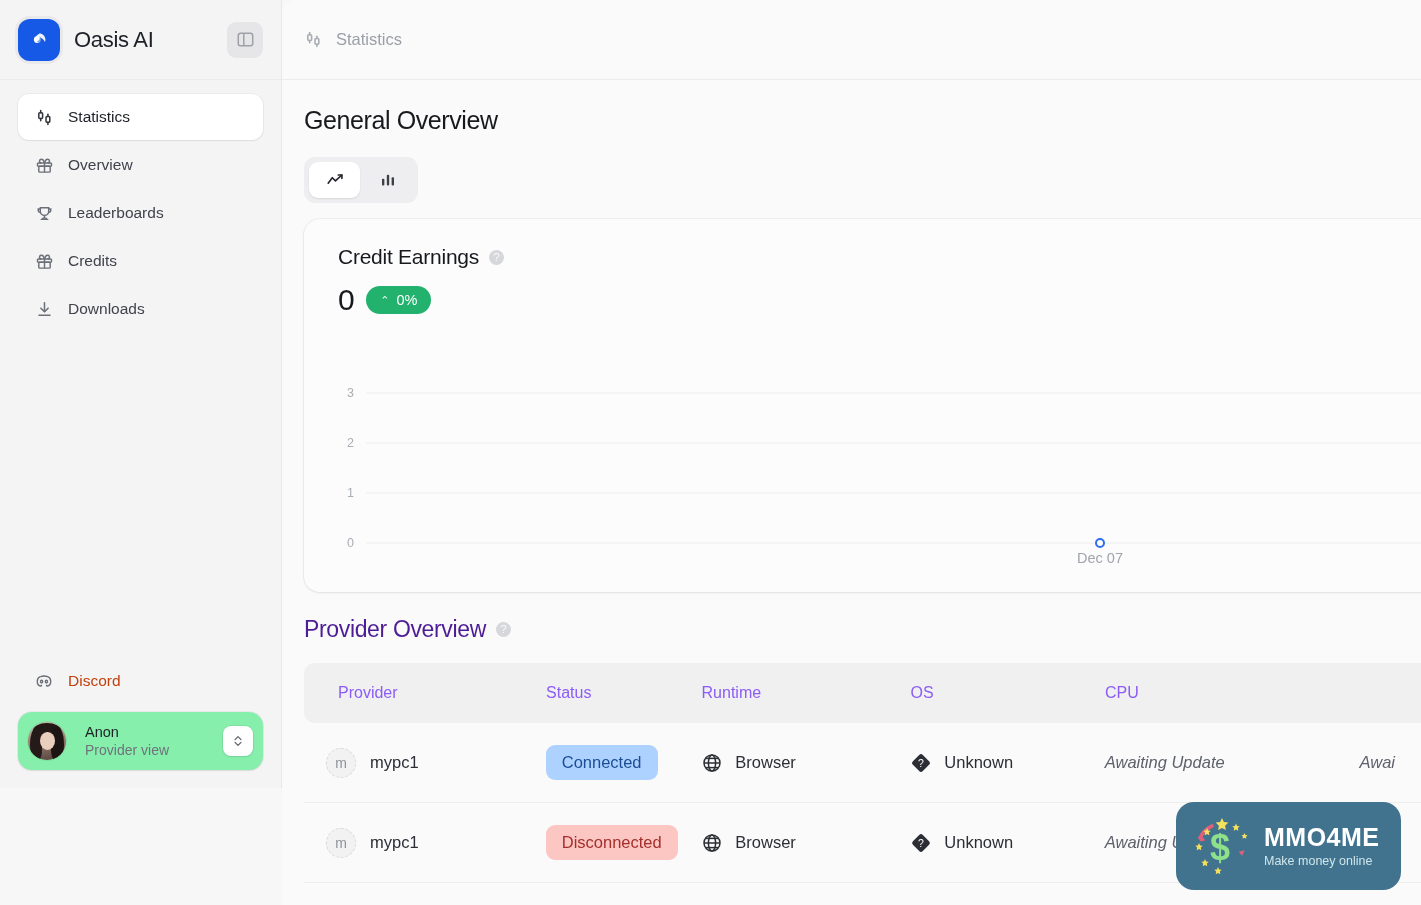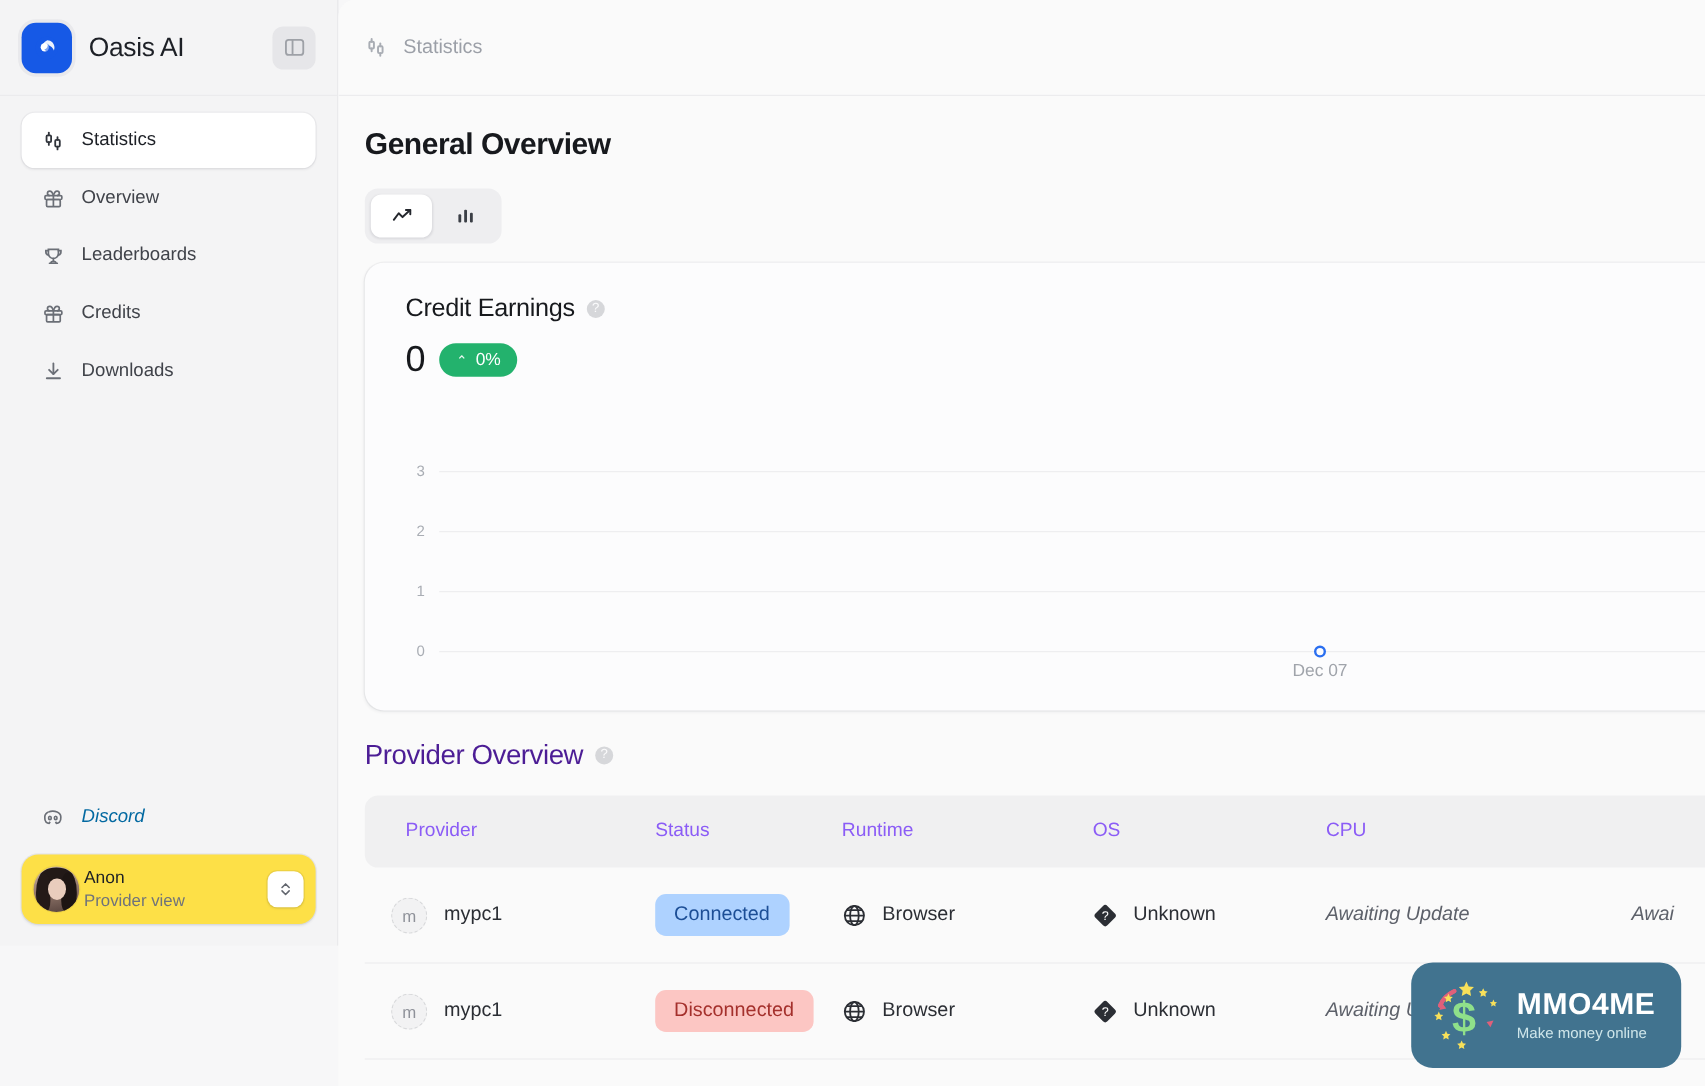--- a/index.html
+++ b/index.html
@@ -57,30 +57,29 @@
     color: #1d2026;
   }
   .nav-ico { width: 20px; height: 20px; display:flex; align-items:center; justify-content:center; flex:0 0 20px; color:#6b6f77; }
   .nav-item.active .nav-ico { color: #30343b; }
 
   .sb-spacer { flex: 1 1 auto; }
 
   .sb-bottom { padding: 0 18px 18px 18px; }
   .discord-row {
     height: 46px; display: flex; align-items: center; gap: 14px;
-    padding: 0 16px; cursor: pointer; color: #0369a1; font-size: 15.5px;
+    padding: 0 16px; cursor: pointer; color: #c2410c; font-size: 15.5px;
     border-radius: 11px;
-    font-style: italic;
   }
   .user-card {
     margin-top: 8px;
-    background: #fde047;
+    background: #86efac;
     border-radius: 14px;
     box-shadow: 0 1px 2px rgba(16,24,40,.07), 0 0 0 1px rgba(16,24,40,.05);
-    height: 58px; display: flex; align-items: center; gap: 4px;
+    height: 58px; display: flex; align-items: center; gap: 19px;
     padding: 0 10px 0 10px; cursor: pointer;
   }
   .avatar {
     width: 38px; height: 38px; border-radius: 50%;
     flex: 0 0 38px; overflow: hidden; position: relative;
     background: linear-gradient(170deg,#cbb8ad 0%, #9b7f72 45%, #54413c 100%);
     box-shadow: 0 0 0 1px rgba(0,0,0,.06);
   }
   .avatar .hair-l { position:absolute; left:2px; top:6px; width:12px; height:32px; background:#241a18; border-radius:50% 40% 30% 45%; }
   .avatar .hair-r { position:absolute; right:2px; top:5px; width:13px; height:33px; background:#1d1513; border-radius:40% 50% 45% 30%; }
@@ -107,21 +106,21 @@
     display: flex; align-items: center; gap: 12px;
     padding: 0 22px;
     border-bottom: 1px solid #ececee;
     background: #fafafa;
   }
   .crumb-ico { width:20px; height:20px; color:#a9adb4; display:flex; align-items:center; }
   .crumb-text { font-size: 16.5px; color: #9b9fa7; }
 
   .content { flex: 1 1 auto; padding: 26px 22px 0 22px; overflow: hidden; }
 
-  .page-title { font-size: 25px; color: #17191d; letter-spacing: -0.4px; font-weight: 700; }
+  .page-title { font-size: 25px; color: #17191d; letter-spacing: -0.4px; font-weight: 400; }
 
   .seg {
     margin-top: 22px;
     display: inline-flex; align-items: center;
     background: #eeeef0; border-radius: 11px; padding: 5px; gap: 2px;
     width: 114px; height: 46px;
   }
   .seg-btn {
     width: 52px; height: 36px; border-radius: 9px;
     display: flex; align-items: center; justify-content: center;

